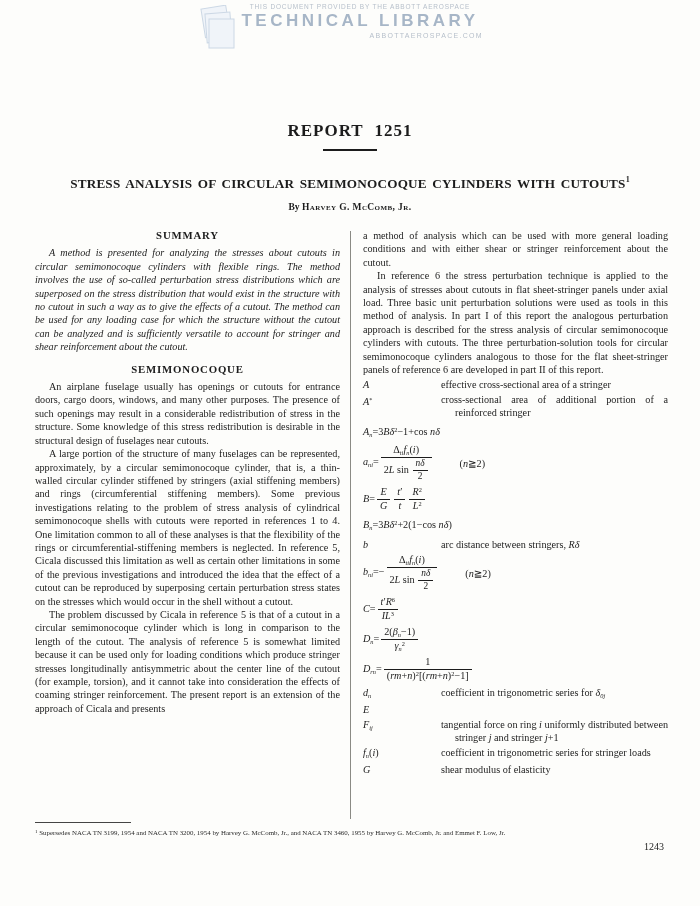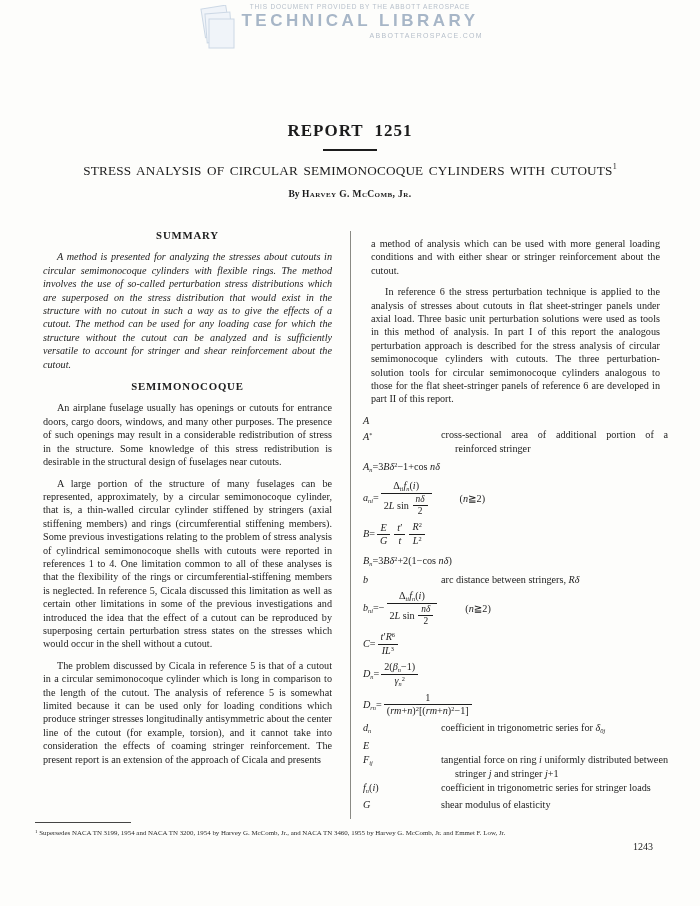--- a/index.html
+++ b/index.html
@@ -13,55 +13,55 @@
       font-family:"Liberation Sans","DejaVu Sans",sans-serif;}
   .wm-line1{font-size:6.5px;letter-spacing:0.8px;color:#b6bfca;text-align:center;white-space:nowrap;}
   .wm-line2{font-size:17px;letter-spacing:3.5px;color:#a7b6c7;font-weight:700;text-align:center;
             margin-top:1px;white-space:nowrap;text-shadow:0 0 1px #ffffff;}
   .wm-line3{font-size:7px;letter-spacing:1.3px;color:#b6bfca;text-align:right;padding-right:12px;margin-top:1px;}
   .wm-logo{position:absolute;top:5px;left:196px;}
   
   .title-block{position:absolute;top:121px;left:0;width:100%;text-align:center;}
   .report-no{font-size:17px;font-weight:700;letter-spacing:1px;word-spacing:6px;}
   .title-rule{width:54px;border:0;border-top:2px solid #1c1c1c;margin:8px auto 0;}
-  .doc-title{margin-top:11px;font-size:13.2px;font-weight:400;word-spacing:2px;letter-spacing:0.2px;}
+  .doc-title{margin-top:24px;font-size:13.2px;font-weight:700;word-spacing:2px;letter-spacing:0.2px;}
   .doc-title sup{font-size:8px;vertical-align:6px;}
   .byline{margin-top:10px;font-size:9.5px;font-weight:bold;}
   .byline .author{font-variant:small-caps;letter-spacing:0.4px;}
   
   .columns{position:absolute;top:229px;left:35px;width:633px;display:flex;}
   .col{width:310px;font-size:10.2px;line-height:13.4px;text-align:justify;}
   .col-left{margin-right:13px;}
   .col-right{margin-left:10px;width:310px;}
   .col-divider{position:absolute;top:231px;left:350px;width:1px;height:588px;background:#8a8a84;}
   .sec-heading{text-align:center;font-weight:700;font-size:10.8px;letter-spacing:0.8px;
                margin:0 0 4px 0;text-indent:0;}
   .sec-heading.mt{margin-top:9px;}
-  .col p{margin:8px;text-indent:14px;}
+  .col p{margin:0;text-indent:14px;}
   .col p.noindent{text-indent:0;}
   .col p.italic{font-style:italic;}
   
   .symbols-list{margin-top:2px;text-align:left;}
   .sym-row{display:flex;margin:0 0 1px 0;}
   .sym-row .term{flex:0 0 78px;}
   .sym-row .sdef{flex:1;padding-left:14px;text-indent:-14px;text-align:justify;}
   .sym-eq{display:flex;align-items:center;margin:3px 0;}
   .sym-eq .cond{margin-left:26px;}
   .math .it,.it{font-style:italic;}
   .math sub{font-size:0.62em;font-style:italic;vertical-align:-0.3em;}
   .math sup{font-size:0.62em;font-style:normal;vertical-align:0.55em;}
   .frac{display:inline-block;vertical-align:middle;text-align:center;margin:0 2px;line-height:1.25;}
   .frac>.num{display:block;padding:0 3px 0px;border-bottom:1px solid #1c1c1c;}
   .frac>.den{display:block;padding:0px 3px 0;}
   .frac .frac{font-size:0.92em;margin:0 1px;}
   
   .footnote-rule{position:absolute;top:822px;left:35px;width:96px;border:0;border-top:1px solid #444;margin:0;}
   .footnote{position:absolute;top:827px;left:35px;width:634px;font-size:6.9px;line-height:9px;color:#2a2a2a;}
   .footnote sup{font-size:5px;vertical-align:2px;}
-  .page-number{position:absolute;top:841px;right:47px;font-size:10px;}
+  .page-number{position:absolute;top:841px;right:36px;font-size:10px;}
 </style>
 </head>
 <body>
 
 <div class="page">
 
   <span class="wm-logo">
     <svg width="46" height="48" viewBox="0 0 46 48">
       <g fill="#f0f4f9" stroke="#ccd8e5" stroke-width="1">
         <rect x="7" y="2" width="25" height="29" transform="rotate(-9 19 16)"></rect>
@@ -95,20 +95,21 @@
       <p>A large portion of the structure of many fuselages can be represented, approximately, by a circular semimonocoque cylinder, that is, a thin-walled circular cylinder stiffened by stringers (axial stiffening members) and rings (circumferential stiffening members). Some previous investigations relating to the problem of stress analysis of cylindrical semimonocoque shells with cutouts were reported in references 1 to 4. One limitation common to all of these analyses is that the flexibility of the rings or circumferential-stiffening members is neglected. In reference 5, Cicala discussed this limitation as well as certain other limitations in some of the previous investigations and introduced the idea that the effect of a cutout can be reproduced by superposing certain perturbation stress states on the stresses which would occur in the shell without a cutout.</p>
       <p>The problem discussed by Cicala in reference 5 is that of a cutout in a circular semimonocoque cylinder which is long in comparison to the length of the cutout. The analysis of reference 5 is somewhat limited because it can be used only for loading conditions which produce stringer stresses longitudinally antisymmetric about the center line of the cutout (for example, torsion), and it cannot take into consideration the effects of coaming stringer reinforcement. The present report is an extension of the approach of Cicala and presents</p>
     </div>
 
     <div class="col col-right">
       <p class="noindent">a method of analysis which can be used with more general loading conditions and with either shear or stringer reinforcement about the cutout.</p>
       <p>In reference 6 the stress perturbation technique is applied to the analysis of stresses about cutouts in flat sheet-stringer panels under axial load. Three basic unit perturbation solutions were used as tools in this method of analysis. In part I of this report the analogous perturbation approach is described for the stress analysis of circular semimonocoque cylinders with cutouts. The three perturbation-solution tools for circular semimonocoque cylinders analogous to those for the flat sheet-stringer panels of reference 6 are developed in part II of this report.</p>
       <div class="symbols-list">
           <div class="sym-row">
             <span class="term math"><span class="it">A</span></span>
+            <span class="sdef math"><span>effective cross-sectional area of a stringer</span></span>
           </div>
           <div class="sym-row">
             <span class="term math"><span class="it">A</span><sup>*</sup></span>
             <span class="sdef math"><span>cross-sectional area of additional portion of a reinforced stringer</span></span>
           </div>
           <div class="sym-eq">
             <span class="math"><span class="it">A</span><sub>n</sub><span>=3</span><span class="it">B</span><span class="it">δ</span><sup>2</sup><span>−1+cos </span><span class="it">nδ</span></span>
           </div>
           <div class="sym-eq">
             <span class="math"><span class="it">a</span><sub>ni</sub><span>=</span><span class="frac"><span class="num"><span>Δ</span><sub>ti</sub><span class="it">f</span><sub>n</sub><span>(</span><span class="it">i</span><span>)</span></span><span class="den"><span>2</span><span class="it">L</span><span> sin </span><span class="frac"><span class="num"><span class="it">nδ</span></span><span class="den"><span>2</span></span></span></span></span></span>

